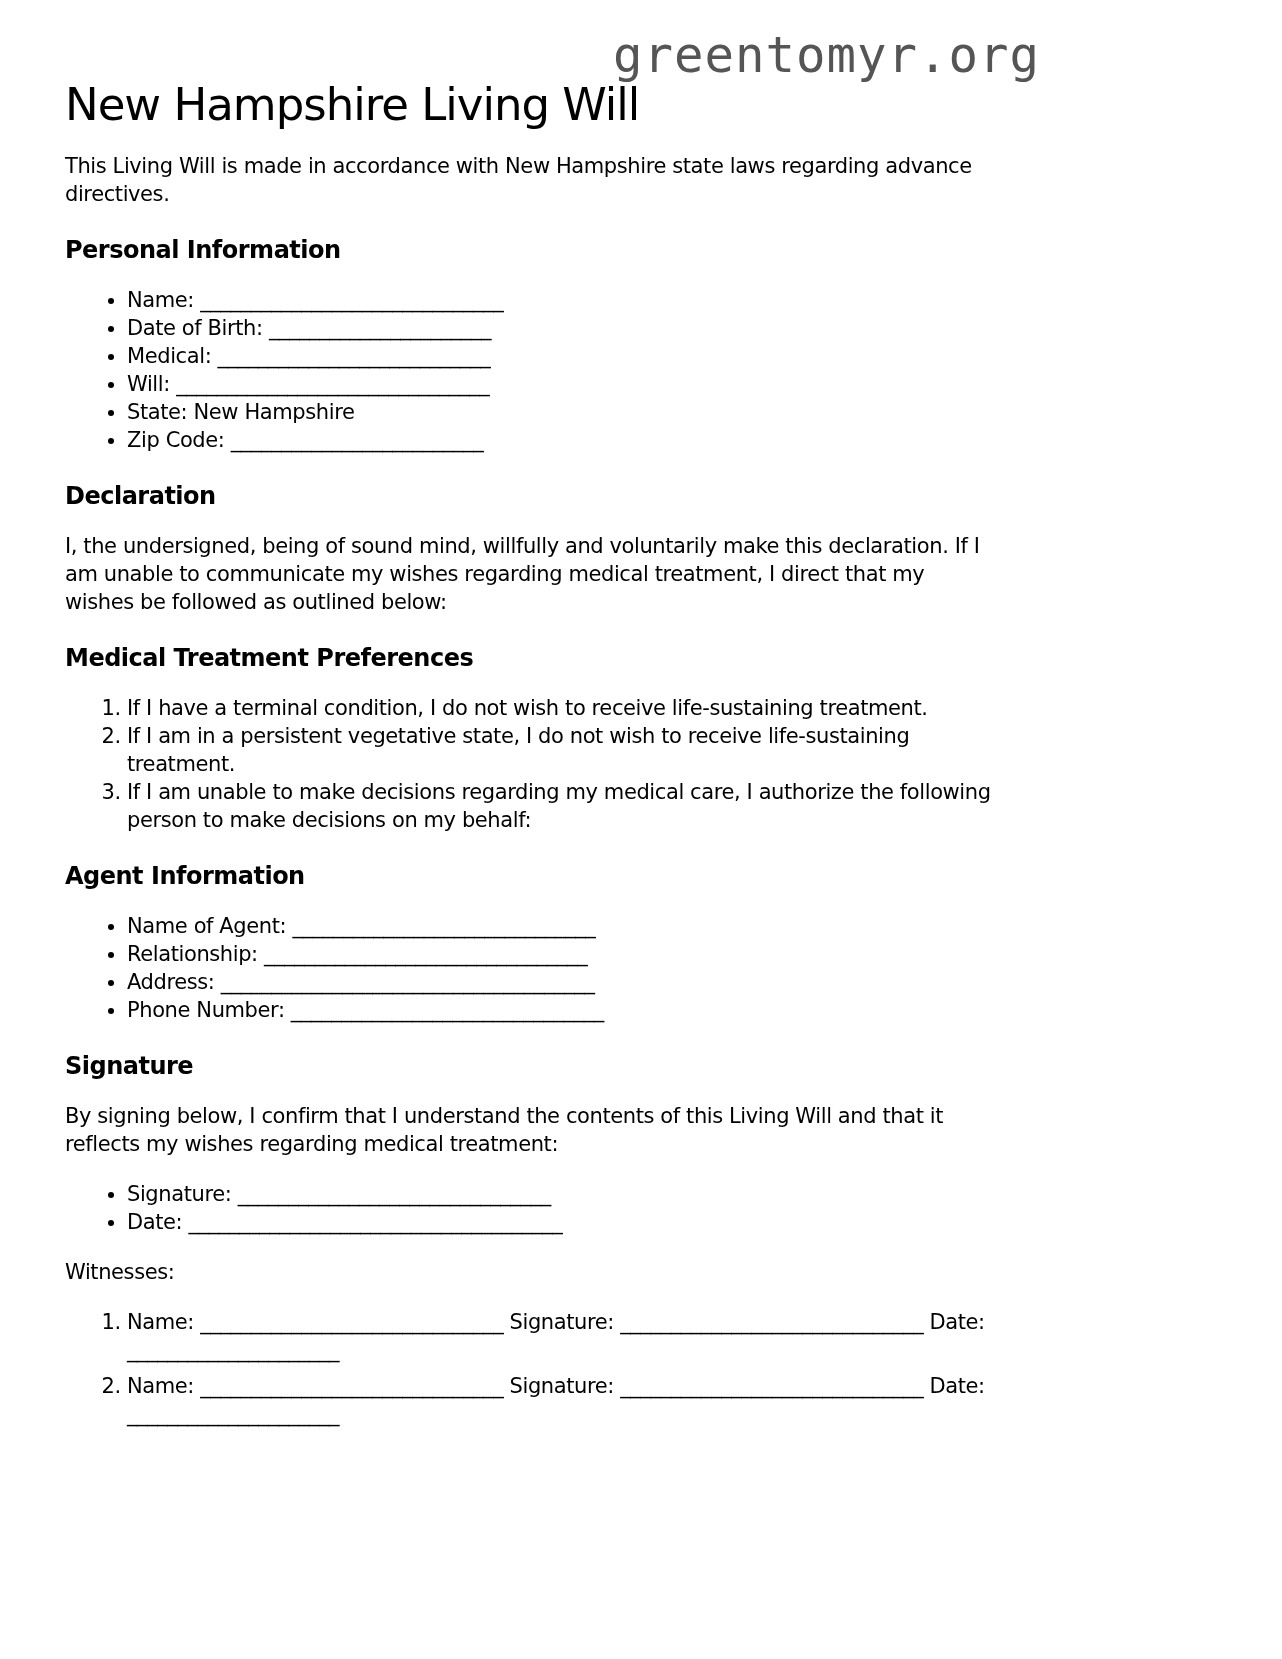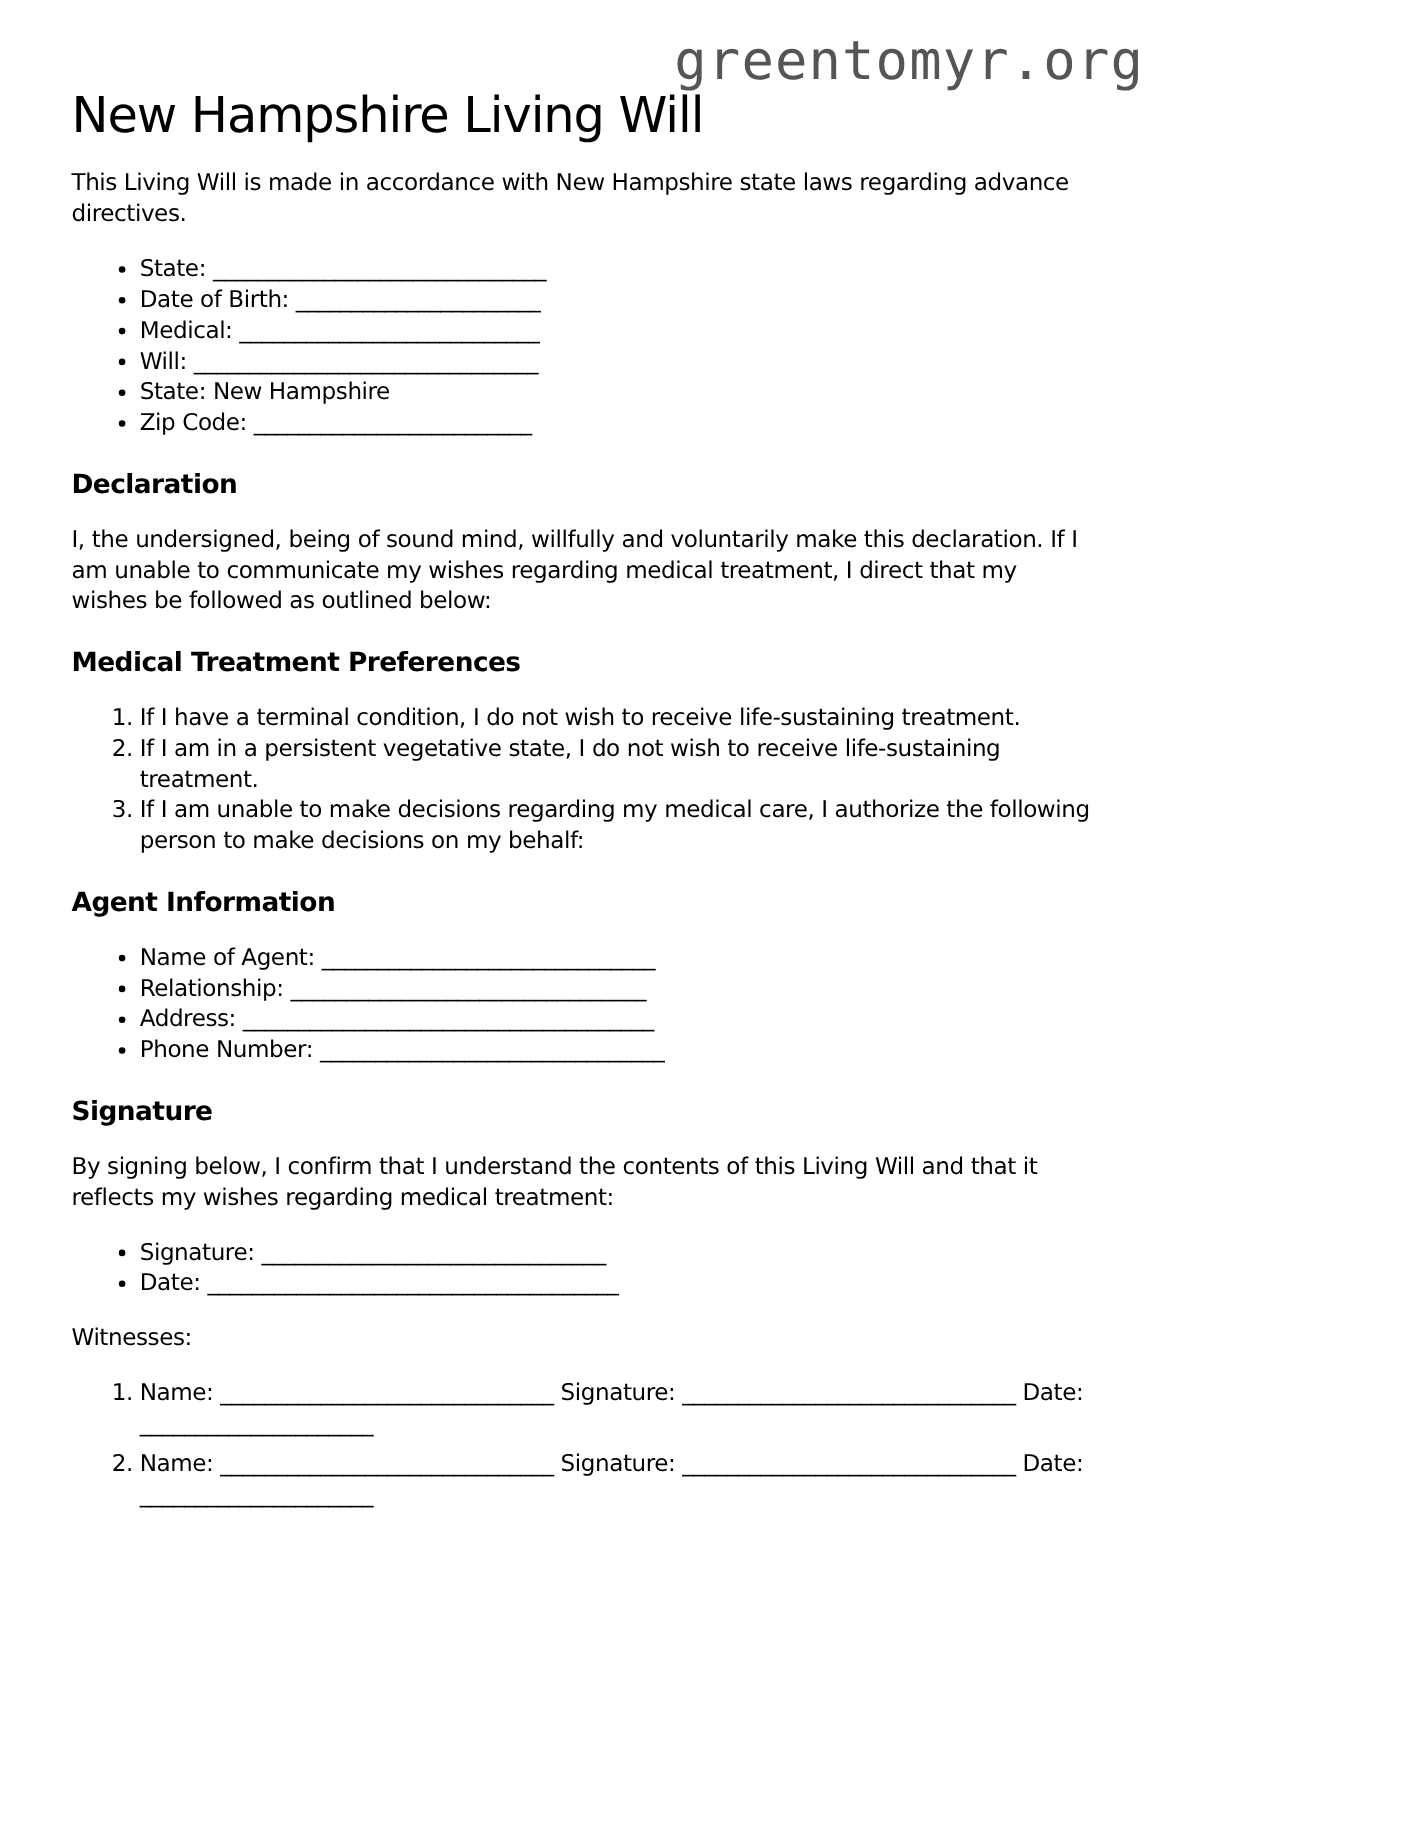--- a/index.html
+++ b/index.html
@@ -77,23 +77,24 @@
 
 <div class="page">
 
   <div class="watermark">greentomyr.org</div>
 
   <h1>New Hampshire Living Will</h1>
 
   <p class="intro">This Living Will is made in accordance with New Hampshire state laws regarding advance
 directives.</p>
 
+  <h2>Personal Information</h2>
 
   <ul>
-    <li>State: ______________________________</li>
+    <li>Name: ______________________________</li>
     <li>Date of Birth: ______________________</li>
     <li>Medical: ___________________________</li>
     <li>Will: _______________________________</li>
     <li>State: New Hampshire</li>
     <li>Zip Code: _________________________</li>
   </ul>
 
   <h2>Declaration</h2>
 
   <p>I, the undersigned, being of sound mind, willfully and voluntarily make this declaration. If I

